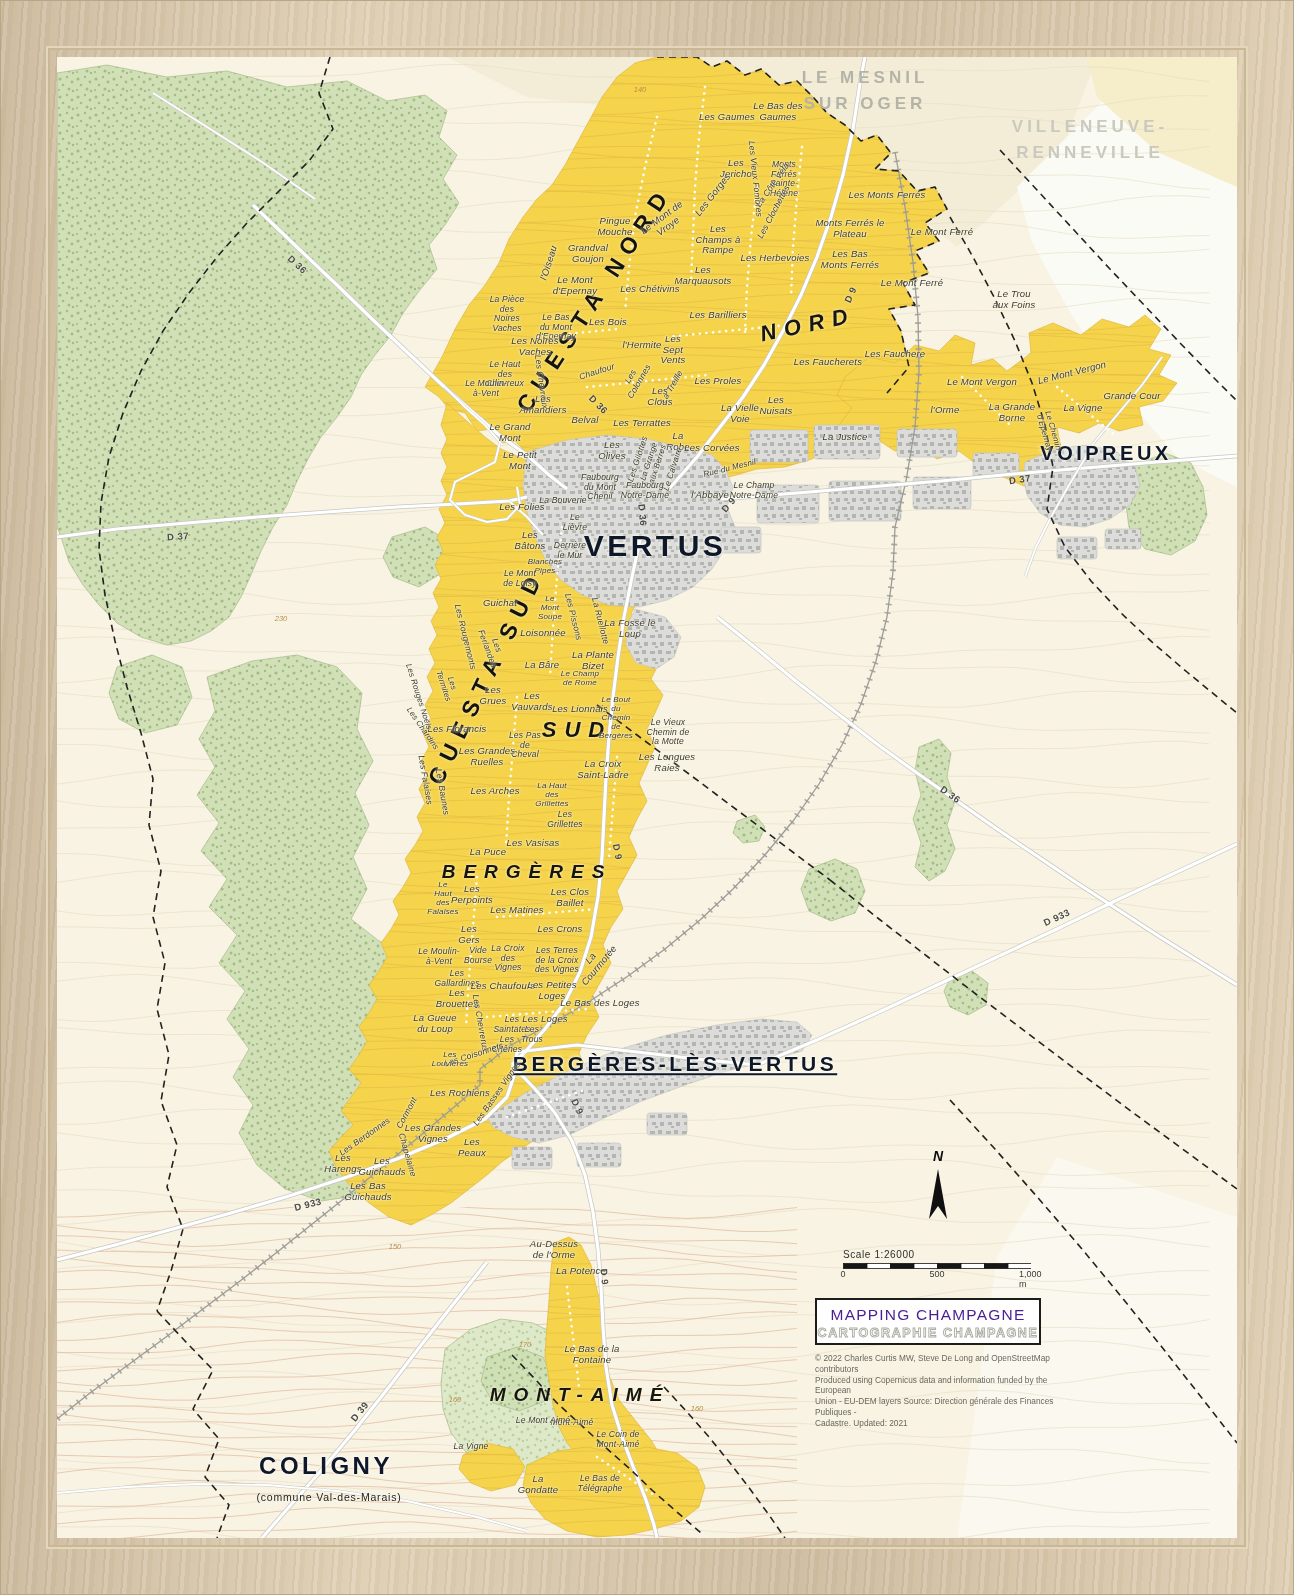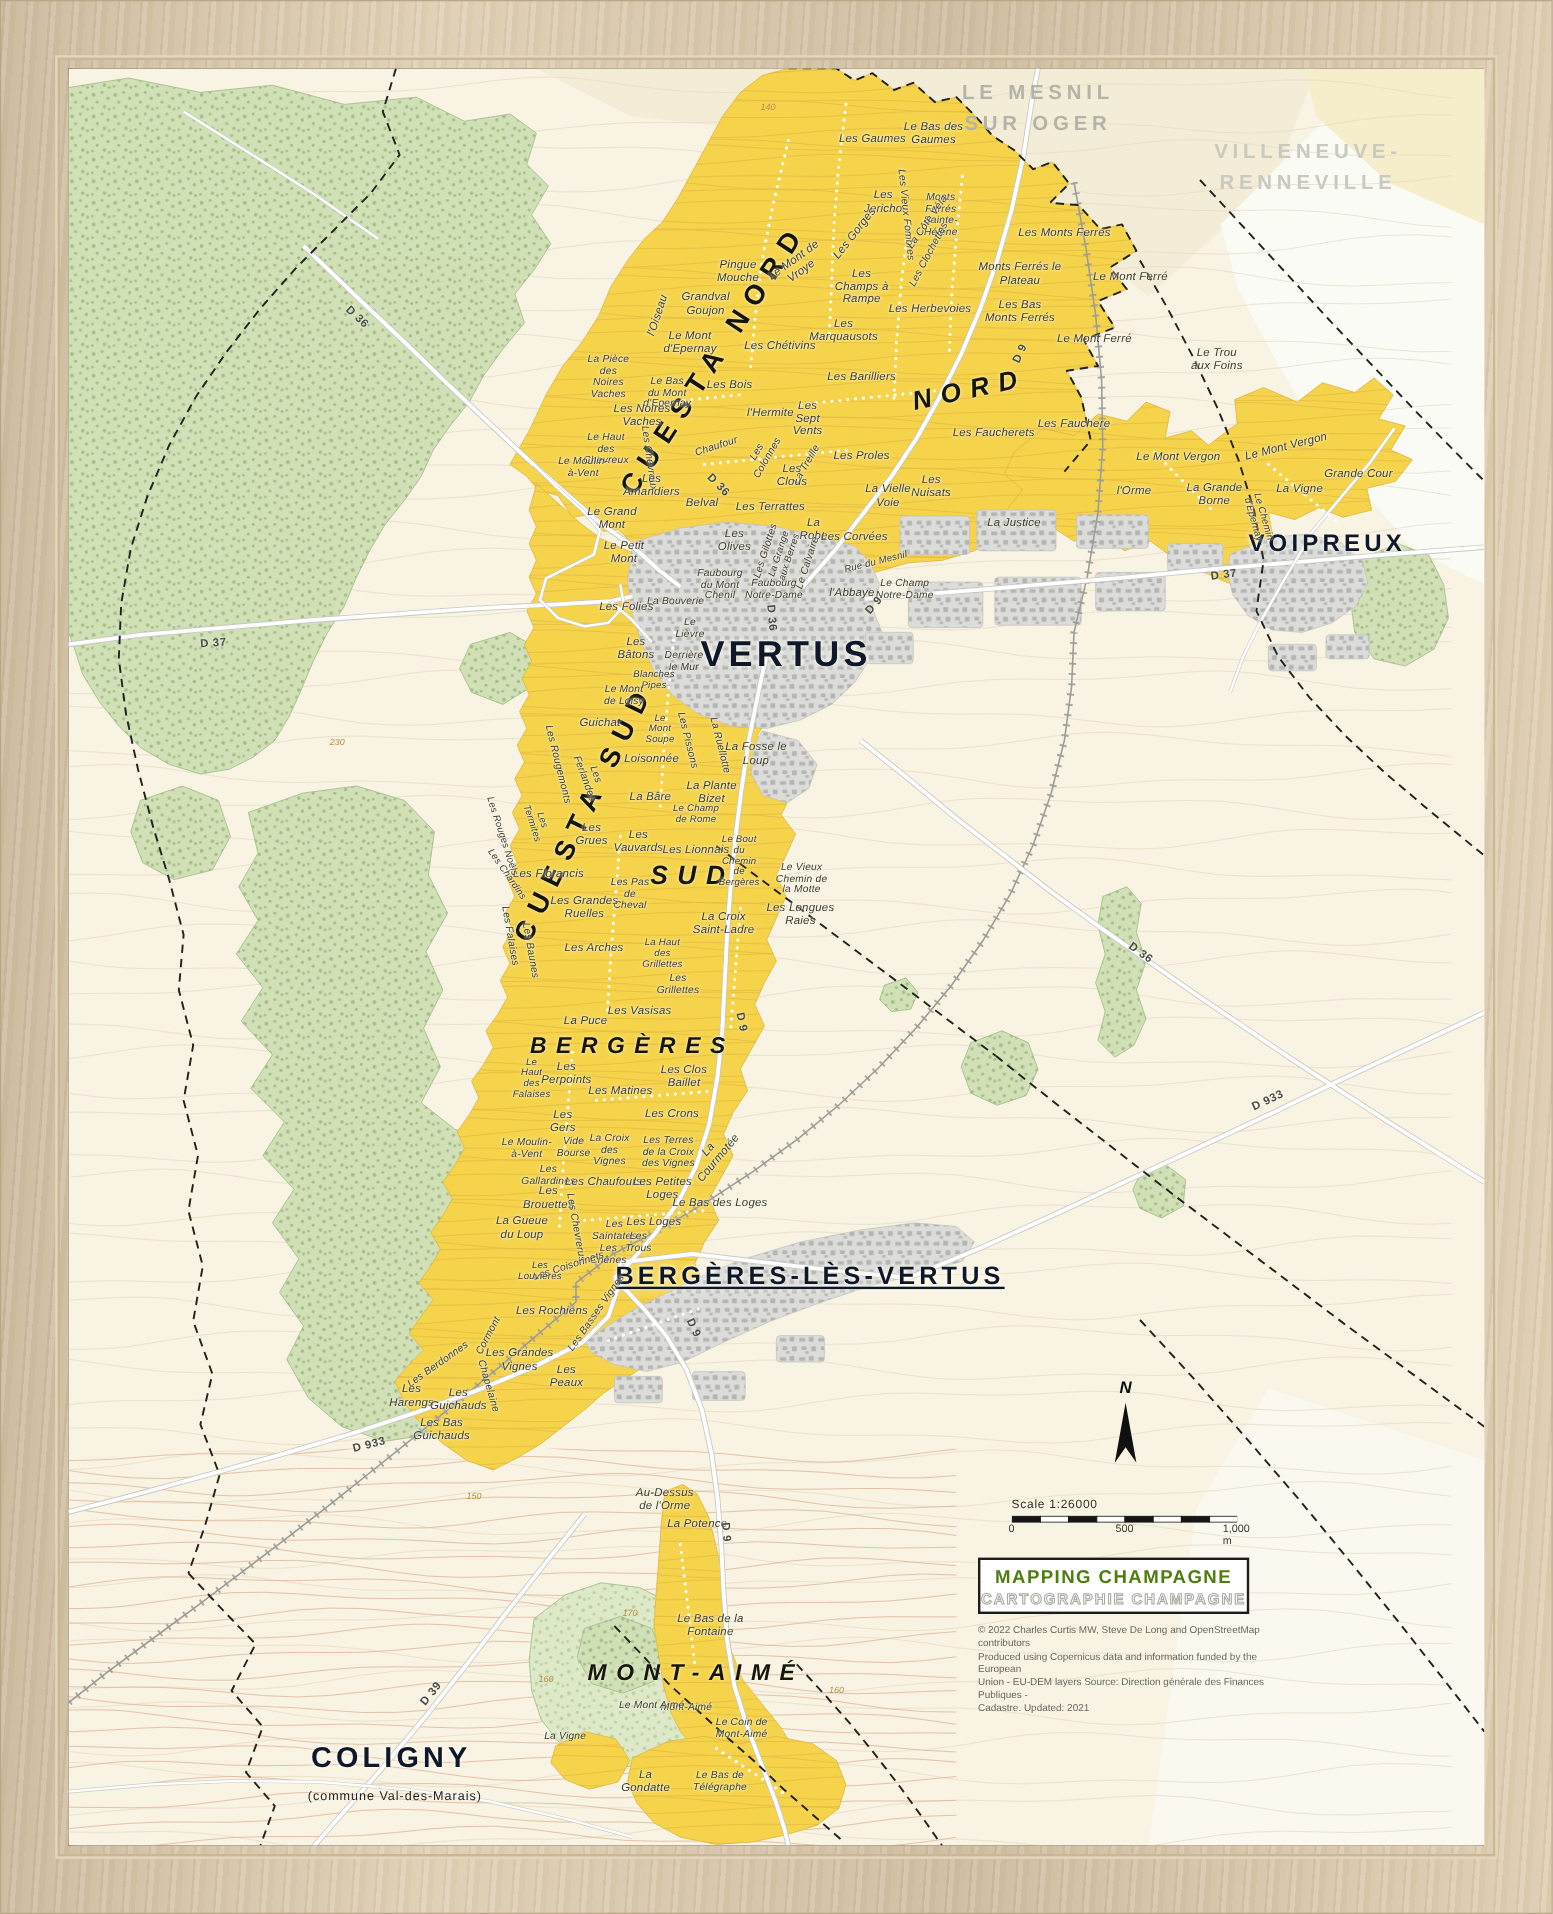--- a/index.html
+++ b/index.html
@@ -37,21 +37,21 @@
   .title-box .t1{font-size:26px;letter-spacing:2.5px;color:#2c2c26;line-height:1.25;}
   .title-box .t2{font-size:19px;letter-spacing:3px;color:#57574f;margin-top:3px;}
   .scale{position:absolute;left:758px;top:1192px;width:240px;}
   .scale-label{text-align:left;font-size:10px;color:#2e2e2a;letter-spacing:.6px;width:188px;margin-left:28px;}
   .scalebar{display:block;margin:3px 0 0 28px;}
   .ticks{position:relative;height:12px;font-size:9px;color:#3a3a35;}
   .ticks span{position:absolute;transform:translateX(-50%);}
   .tick0{left:28px;} .tick500{left:122px;} .tick1000{left:216px;}
   .logo-box{position:absolute;left:758px;top:1241px;width:226px;height:47px;box-sizing:border-box;
     background:#fff;border:2px solid #1c1c19;text-align:center;padding-top:6px;}
-  .logo1{font-size:15.5px;font-weight:700;letter-spacing:1.2px;color:#4d7c0f;}
+  .logo1{font-size:15.5px;font-weight:400;letter-spacing:1.2px;color:#4c1d95;}
   .logo2{font-size:12.5px;font-weight:700;letter-spacing:1.6px;color:#fff;-webkit-text-stroke:.9px #aaaaa2;margin-top:2px;}
   .copyright{position:absolute;left:758px;top:1296px;width:246px;font-size:8.3px;color:#68685f;line-height:1.3;}
 </style>
 </head>
 <body>
 
 <div class="frame">
   <div class="map">
     <svg id="mapsvg" width="1180" height="1481" viewBox="0 0 1180 1481">
         <defs>

